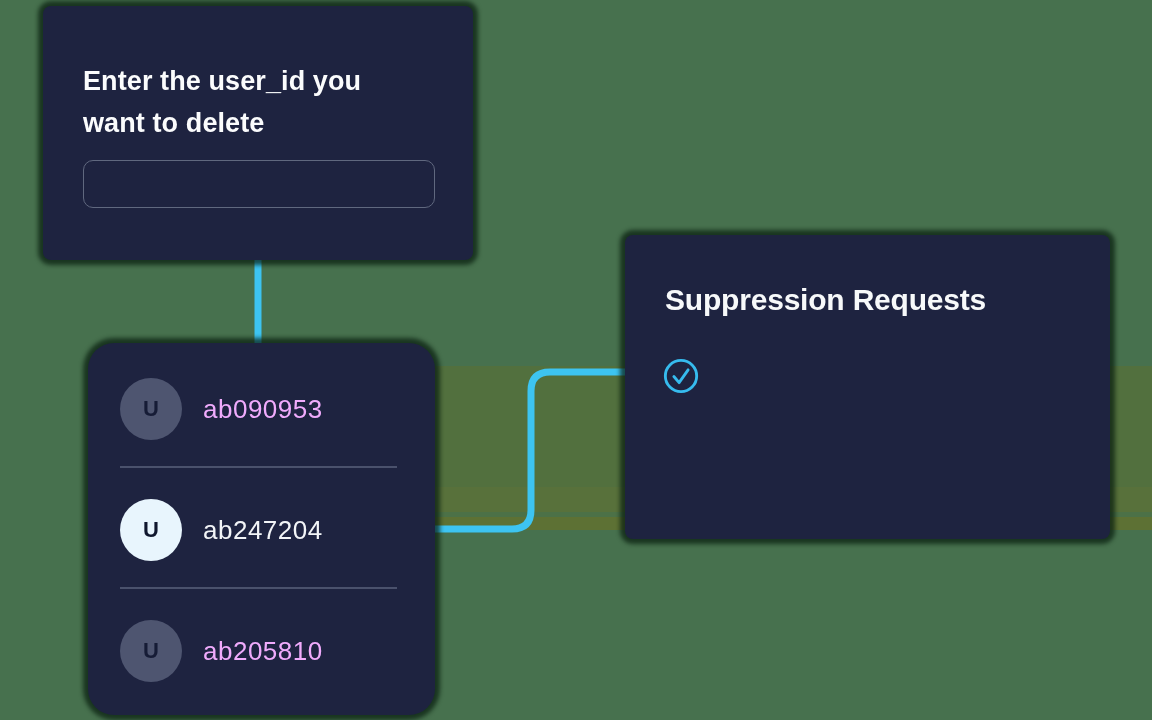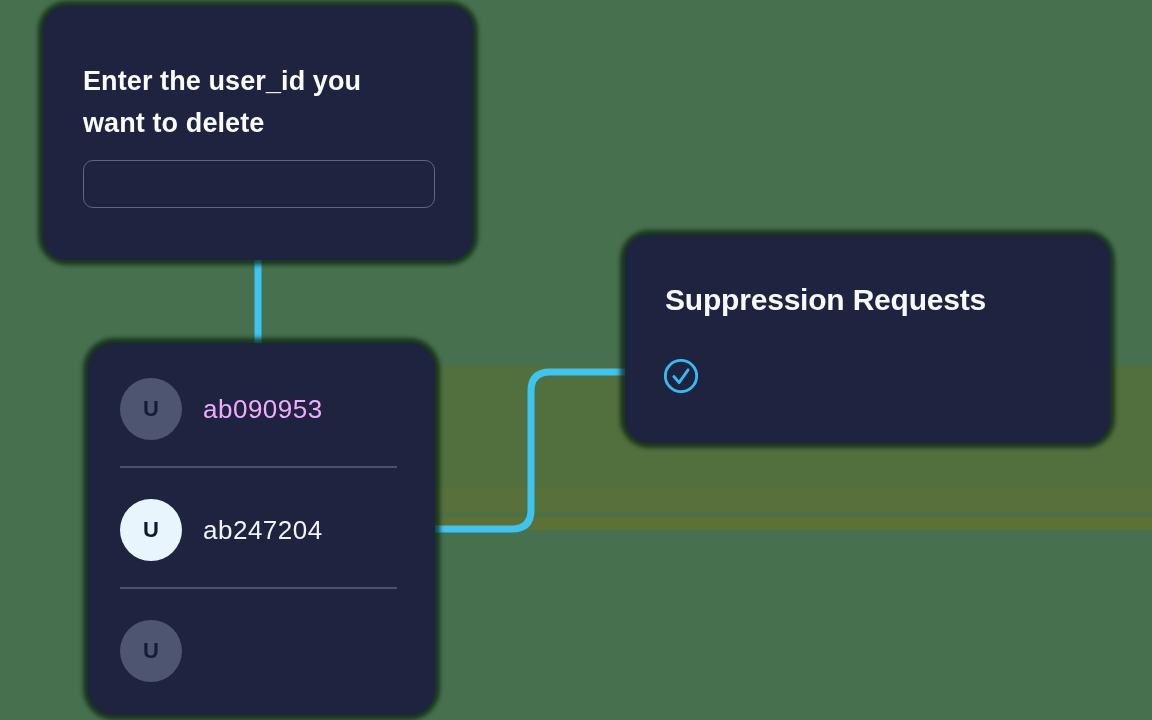--- a/index.html
+++ b/index.html
@@ -18,21 +18,21 @@
   .stripe.s3{height:5px;background:#4C7147;}
   .stripe.s4{height:13px;background:#5D7134;}
 
   
   .connectors{position:absolute;left:0;top:0;z-index:1;pointer-events:none;}
 
   
   .card{
     position:absolute;
     background:#1E2340;
-    border-radius:24px;
+    border-radius:8px;
     box-shadow:0 0 4px 5px rgba(9,31,15,0.72);
     z-index:2;
     box-sizing:border-box;
   }
   .card-input{left:43px;top:6px;width:430px;height:254px;}
   .card-input .heading{
     position:absolute;left:40px;top:54px;width:360px;
     color:#FBFCFD;font-size:27px;line-height:42px;font-weight:700;
     letter-spacing:0.1px;
   }
@@ -66,21 +66,21 @@
   }
   .user-row.selected .avatar{background:#E8F5FD;color:#10172E;}
   .user-id{color:#f0abfc;font-size:26px;letter-spacing:0.5px;}
   .user-row.selected .user-id{color:#F2F4F7;text-align:center;}
   .divider{
     position:absolute;left:32px;width:277px;height:2px;background:#4A516C;
   }
   .divider.d1{top:123px;}
   .divider.d2{top:244px;}
 
-  .card-result{left:625px;top:235px;width:485px;height:208px;border-radius:24px;}
+  .card-result{left:625px;top:235px;width:485px;height:304px;border-radius:8px;}
   .card-result .title{
     position:absolute;left:40px;top:48px;
     color:#F7F9FA;font-size:30px;font-weight:700;letter-spacing:-0.2px;
   }
   .check-icon{position:absolute;left:37px;top:122px;width:38px;height:38px;}
   .message{
     position:absolute;left:112px;top:119px;width:345px;
     color:#ECEFF4;font-size:27px;line-height:38px;font-weight:400;
   }
 </style>
@@ -121,20 +121,21 @@
       <div class="avatar">
         <span>U</span>
       </div>
       <span class="user-id">ab247204</span>
     </div>
     <div class="divider d2"></div>
     <div class="user-row r3">
       <div class="avatar">
         <span>U</span>
       </div>
+      <span class="user-id">ab205810</span>
     </div>
   </div>
 
   <div class="card card-result">
     <div class="title">Suppression Requests</div>
     <svg class="check-icon" viewBox="0 0 40 40">
       <circle cx="20" cy="20" r="16.5" fill="none" stroke="#36BBEE" stroke-width="3"></circle>
       <path d="M 12.5 20.5 L 18 27 L 27.5 13.5" fill="none" stroke="#36BBEE" stroke-width="3" stroke-linecap="round" stroke-linejoin="round"></path>
     </svg>
   </div>

